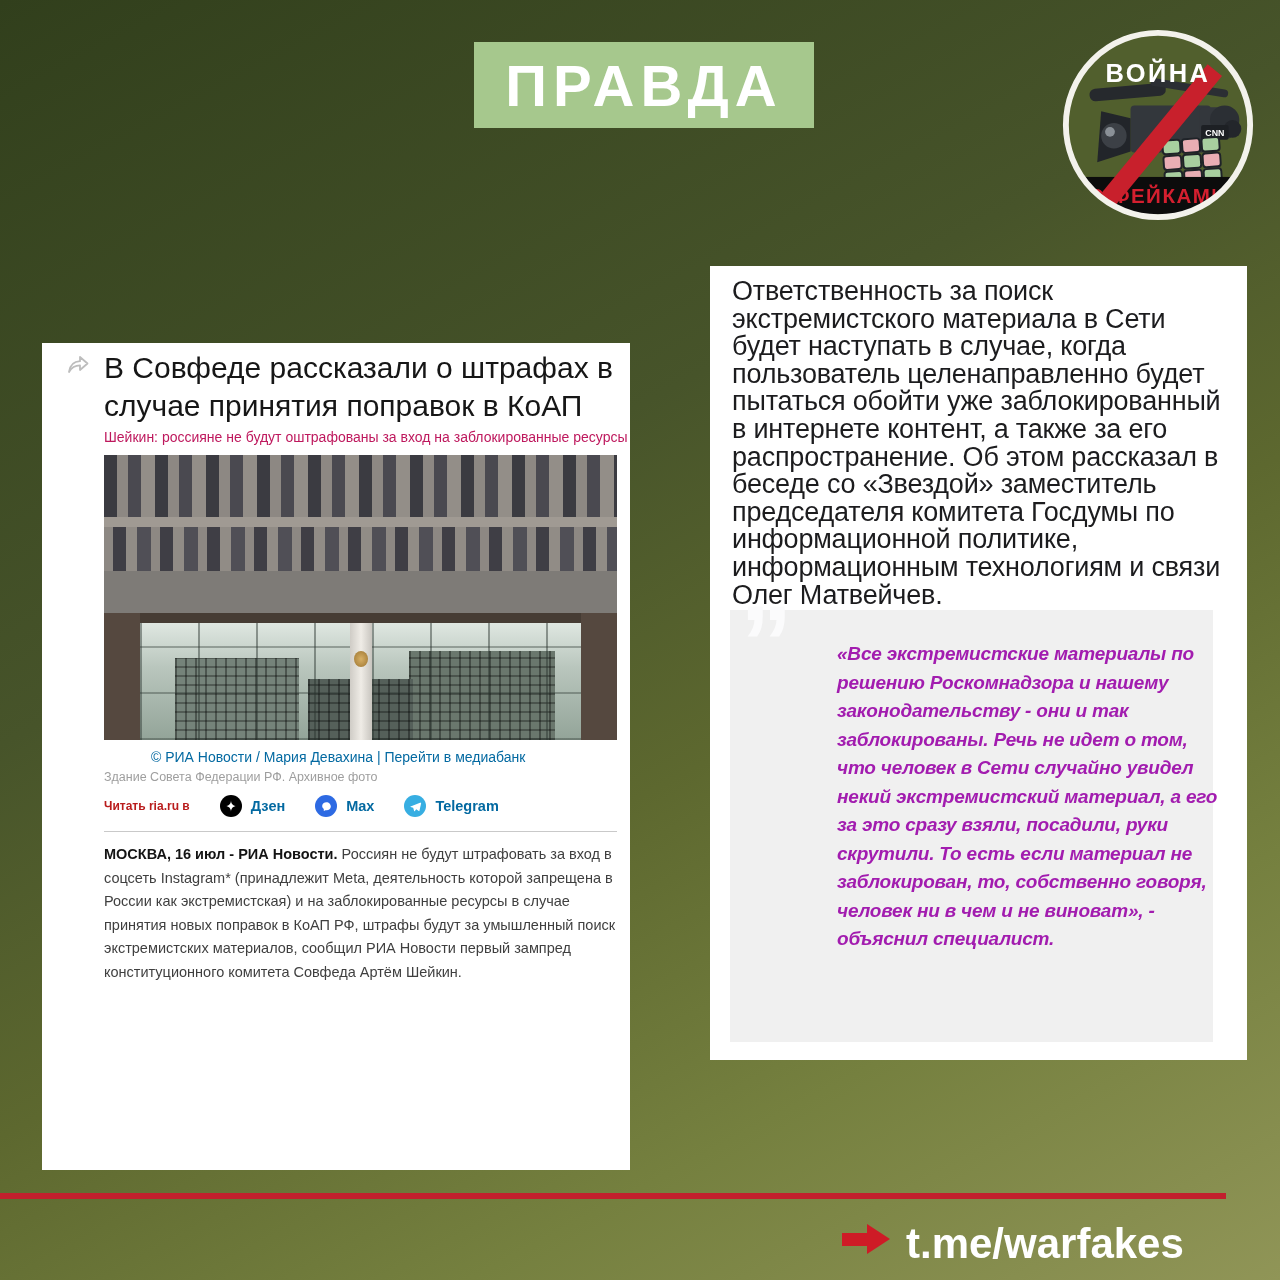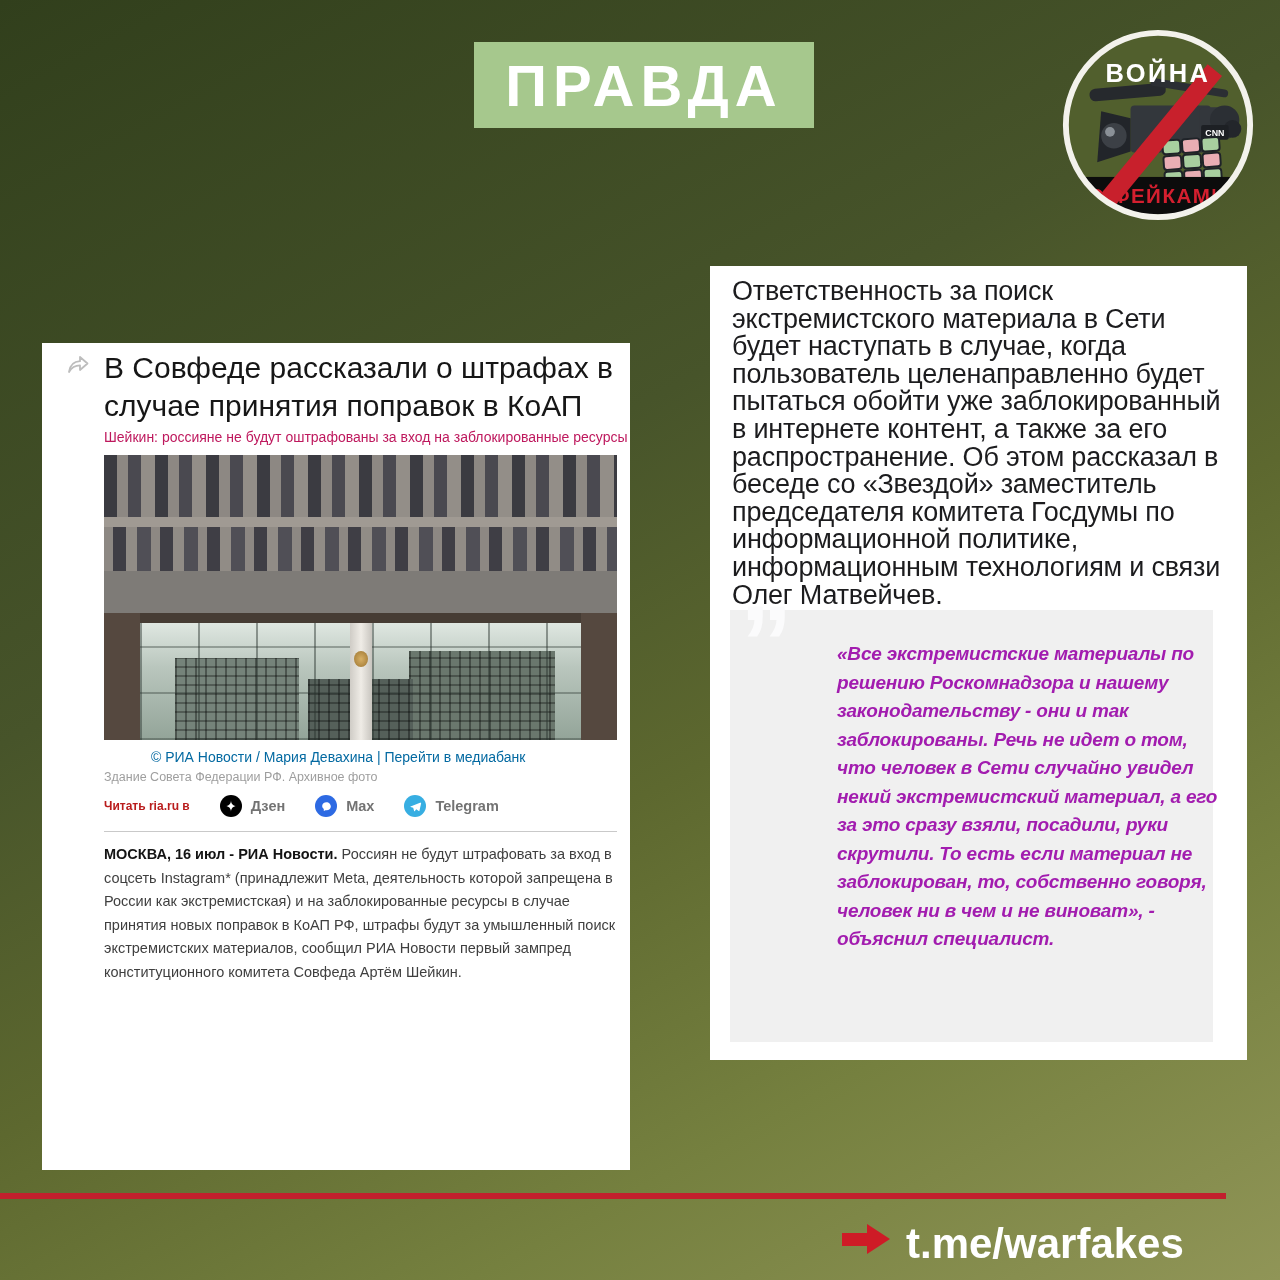--- a/index.html
+++ b/index.html
@@ -48,21 +48,21 @@
   .ph-emblem{left:50%;top:38px;width:14px;height:16px;transform:translateX(-50%);
     border-radius:50%;background:radial-gradient(#d8b066,#9c7430);}
 
   .credit{left:62px;top:406px;font-size:14px;color:#0369a1;margin-left:47px;}
   .credit .lnk{cursor:pointer;}
   .caption2{left:62px;top:427px;font-size:12.5px;color:#9e9e9e;}
 
   .social-row{left:62px;top:450px;width:513px;height:26px;display:flex;align-items:center;gap:30px;}
   .read-in{font-size:12px;font-weight:bold;color:#b91c1c;}
   .chip{display:flex;align-items:center;gap:9px;cursor:pointer;}
-  .chip .lbl{font-size:14.5px;font-weight:600;color:#737373;}
+  .chip .lbl{font-size:14.5px;font-weight:600;color:#0369a1;}
   .cir{width:22px;height:22px;border-radius:50%;display:flex;align-items:center;justify-content:center;}
   .cir svg{display:block;}
   .cir-dzen{background:#000;}
   .cir-max{background:#2d6ae3;}
   .cir-tg{background:#37aee2;}
 
   .divider{left:62px;top:488px;width:513px;height:1px;background:#c9c9c9;}
   .body-text{left:62px;top:500px;width:514px;font-size:14.5px;line-height:23.5px;color:#3f3f3f;}
   .body-text b{color:#141414;}
 

